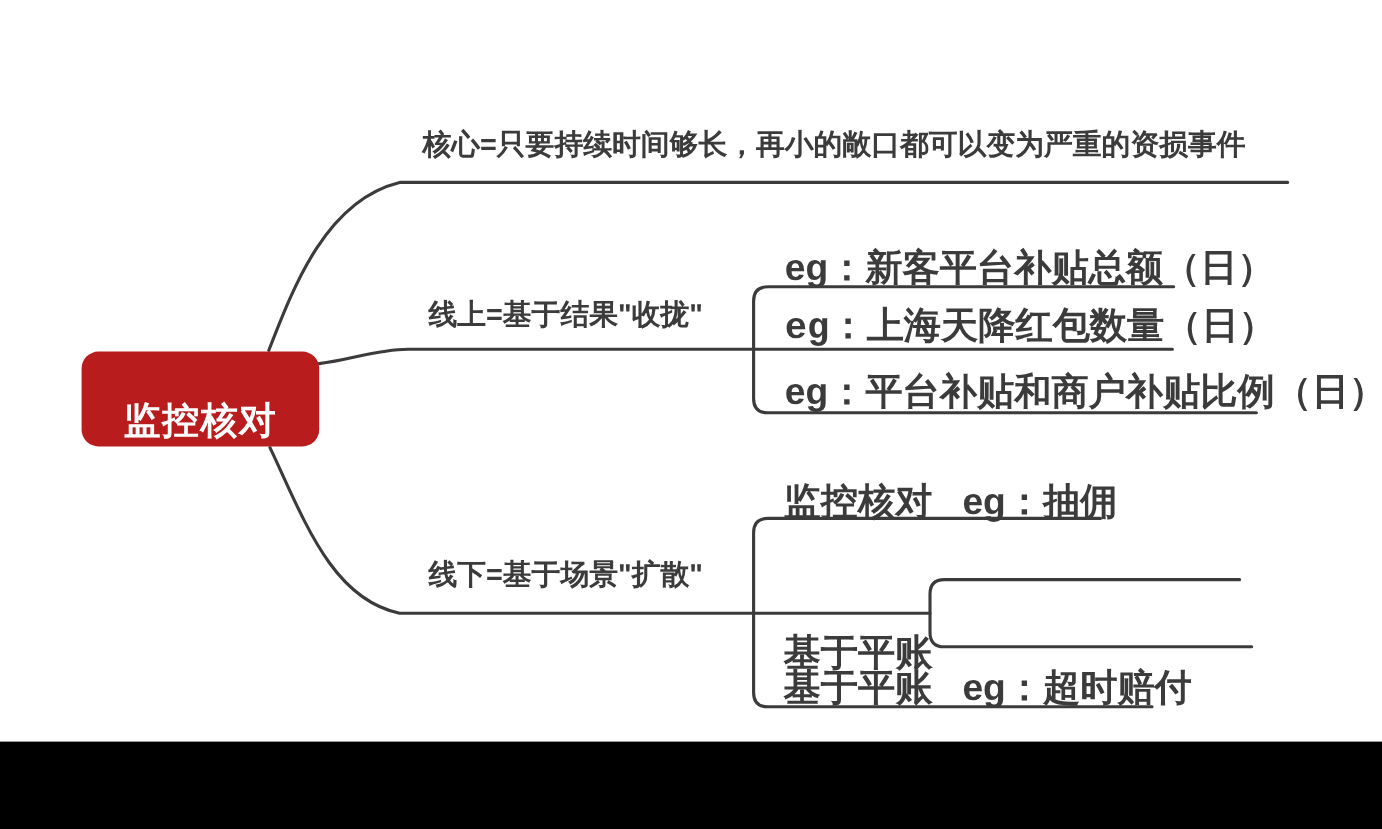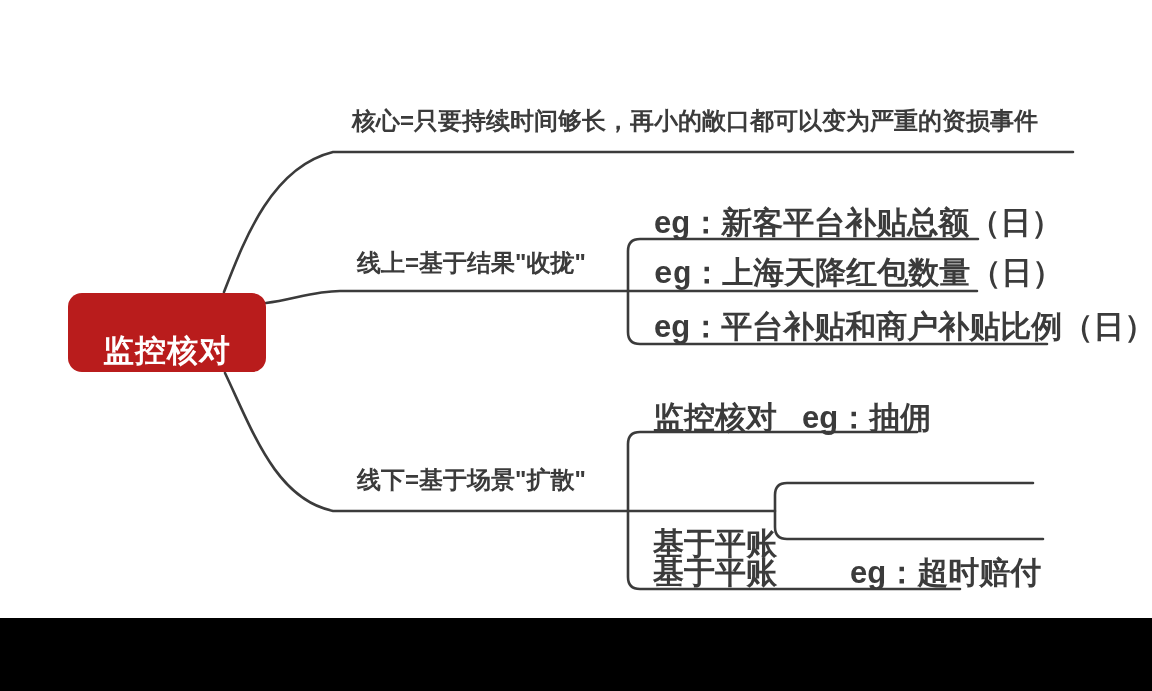--- a/index.html
+++ b/index.html
@@ -71,18 +71,18 @@
     <div class="node-label" style="left:654px;top:308px;">eg：平台补贴和商户补贴比例（日）</div>
 
     <div class="node-label fs24" style="left:357px;top:466px;">线下=基于场景"扩散"</div>
 
     <div class="node-label" style="left:653px;top:399px;">监控核对</div>
     <div class="node-label" style="left:802px;top:399px;text-align:center;">eg：抽佣</div>
 
     <div class="node-label" style="left:653px;top:477px;margin-top:48px;">基于平账</div>
 
     <div class="node-label" style="left:653px;top:554px;">基于平账</div>
-    <div class="node-label" style="left:802px;top:554px;margin-left:48px;">eg：超时赔付</div>
+    <div class="node-label" style="left:802px;top:554px;">eg：超时赔付</div>
 
   </div>
 
   <div id="letterbox-bottom"></div>
 </div>
 
 </body></html>

